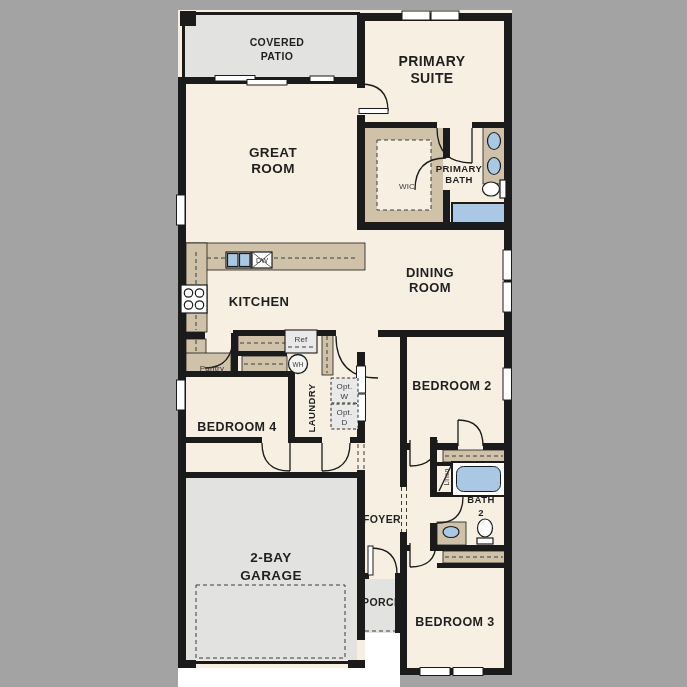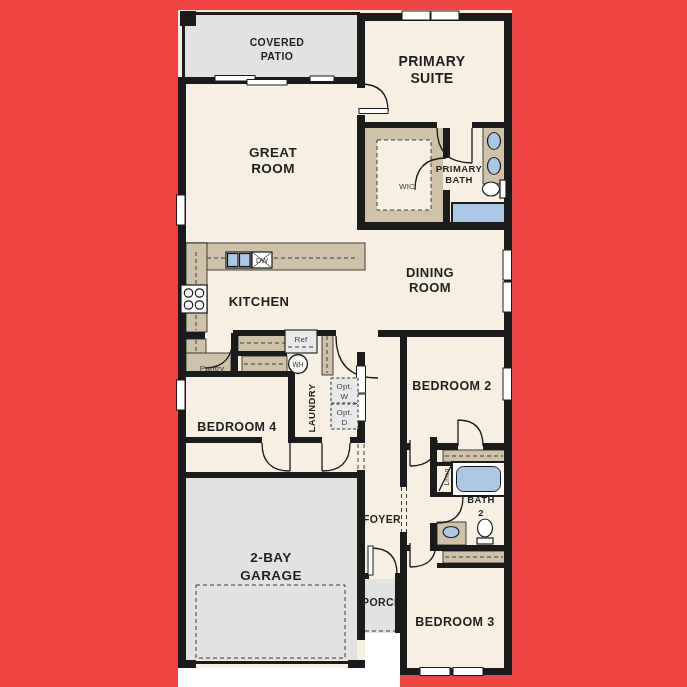--- a/index.html
+++ b/index.html
@@ -1,16 +1,16 @@
 <!DOCTYPE html>
 <html><head>
 <meta charset="utf-8">
 <style>
   html,body{margin:0;padding:0;background:#ffffff;}
-  .stage{position:relative;width:687px;height:687px;background:#ef4444;overflow:hidden;
+  .stage{position:relative;width:687px;height:687px;background:#a3a3a3;overflow:hidden;
          font-family:"Liberation Sans", sans-serif;}
   svg{position:absolute;left:0;top:0;}
   text{font-family:"Liberation Sans", sans-serif;fill:#1f1f1f;}
   .rl{font-weight:bold;text-anchor:middle;letter-spacing:.4px;}
   .sl{font-weight:normal;text-anchor:middle;fill:#3a3a3a;letter-spacing:.2px;}
   .cream{fill:#f7efe2;}
   .gray{fill:#e2e2e0;}
   .tan{fill:#cfc2a9;stroke:#1b1b1b;stroke-width:.8;}
   .tanf{fill:#cfc2a9;}
   .blue{fill:#aac8e4;stroke:#1b1b1b;stroke-width:1.2;}

